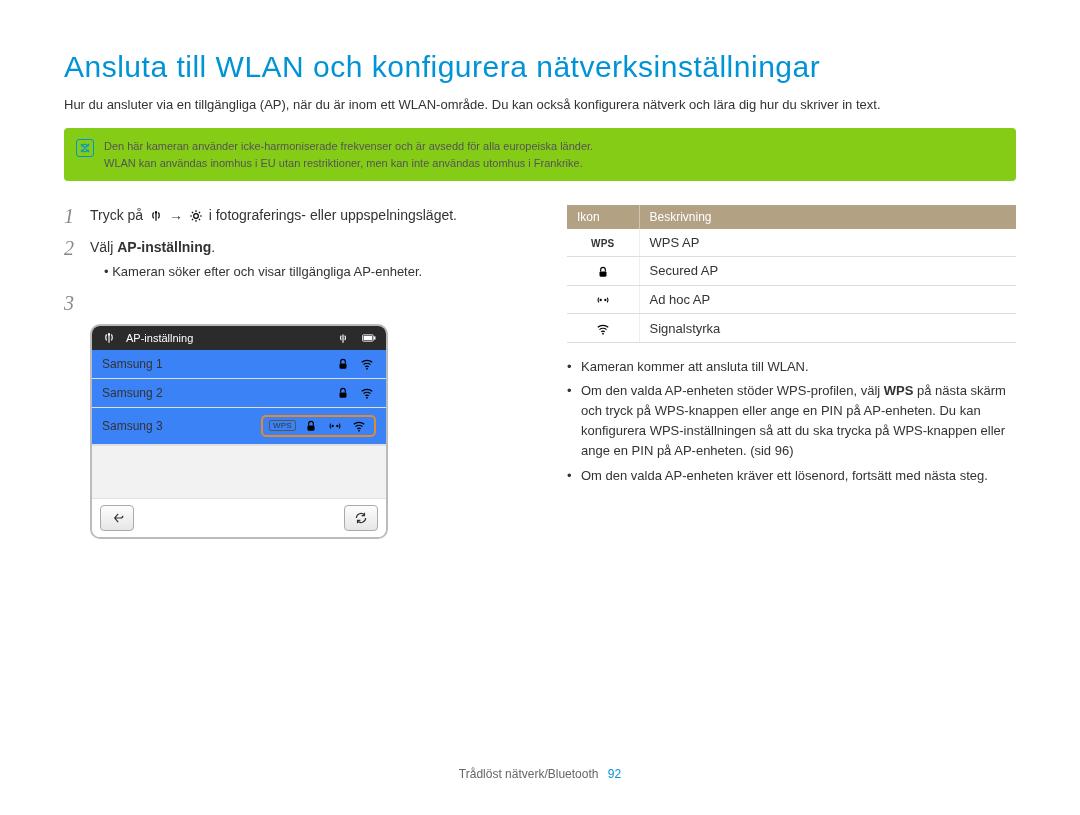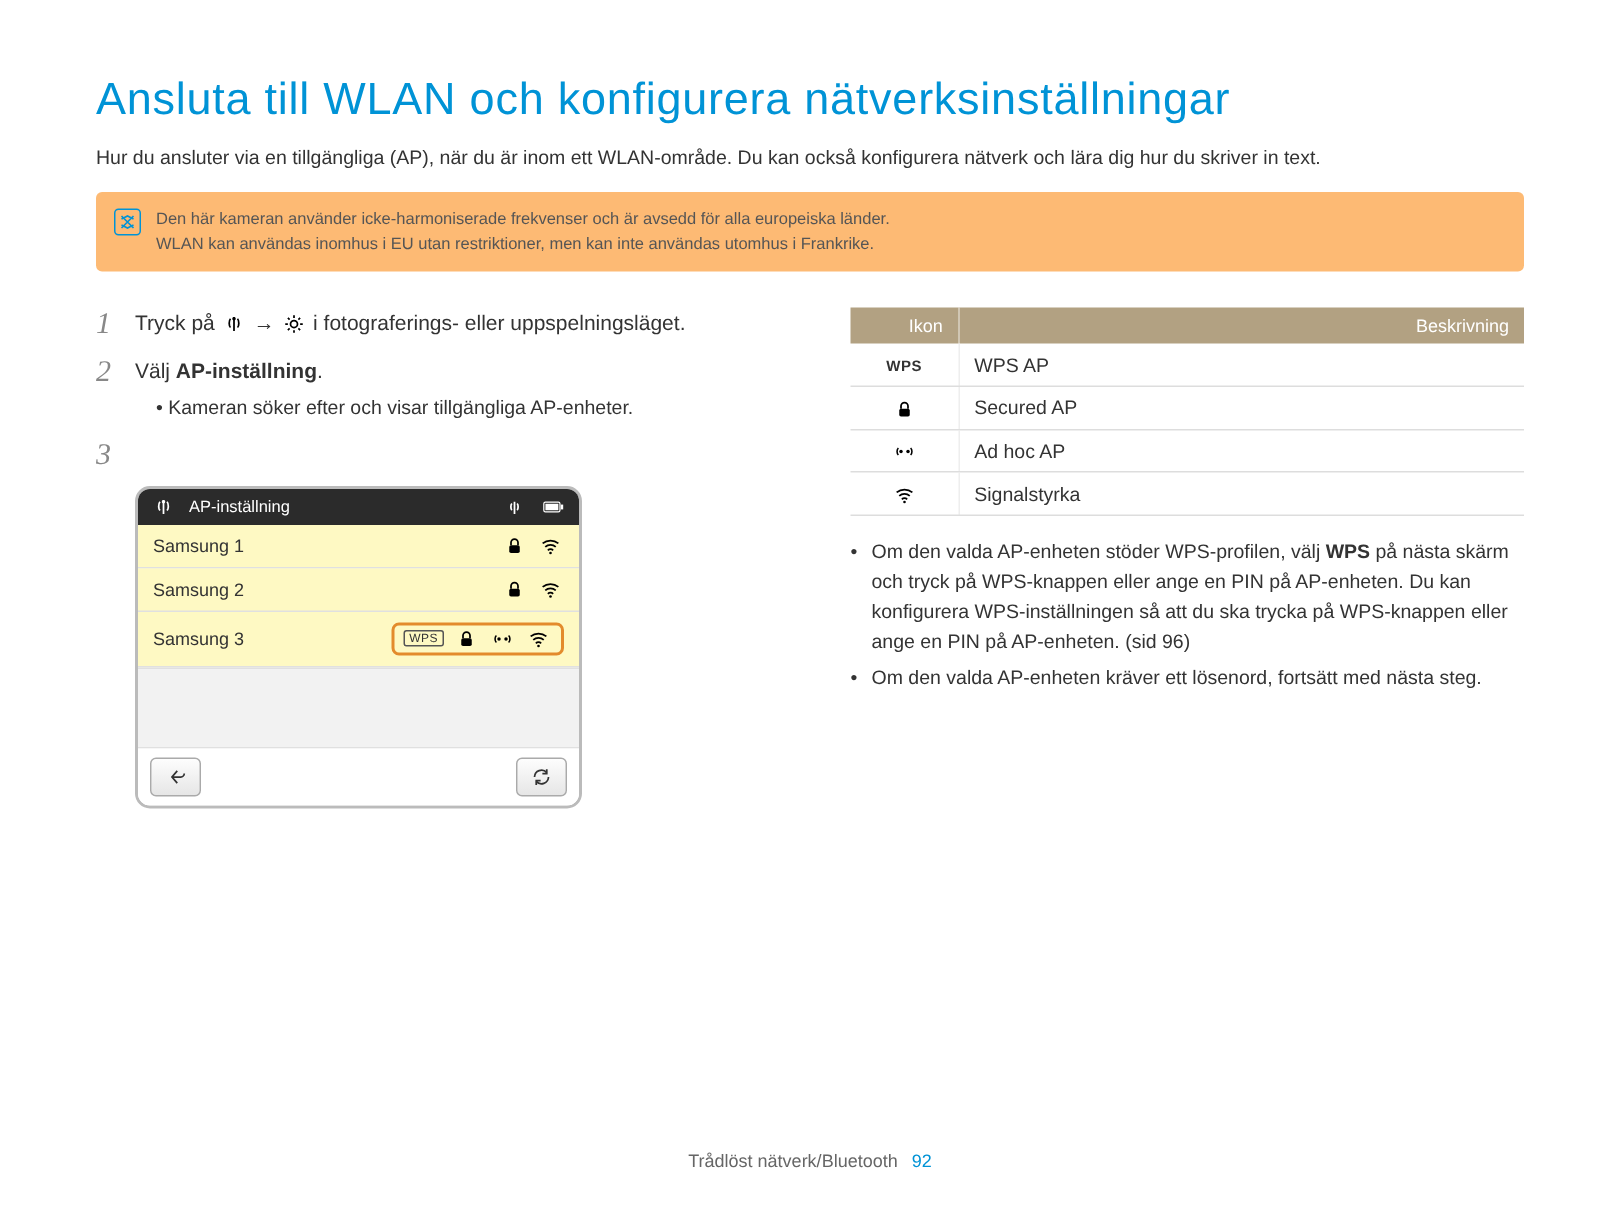--- a/index.html
+++ b/index.html
@@ -19,21 +19,21 @@
     letter-spacing: 0.5px;
     margin-bottom: 12px;
   }
   .intro-text {
     font-size: 13px;
     line-height: 1.4;
     color: #333;
     margin-bottom: 14px;
   }
   .info-box {
-    background: #fdba74;
+    background: #84cc16;
     border-radius: 4px;
     padding: 10px 12px;
     display: flex;
     gap: 10px;
     align-items: flex-start;
     margin-bottom: 24px;
   }
   .info-icon {
     width: 18px; height: 18px;
     border: 1.5px solid #0093d6;
@@ -119,21 +119,21 @@
     gap: 8px;
   }
   .ap-header .spacer { flex: 1; }
   .ap-header-title { font-size: 11px; }
   .ap-row {
     display: flex;
     align-items: center;
     padding: 7px 10px;
     border-bottom: 1px solid #e0e0e0;
     gap: 10px;
-    background: #fef9c3;
+    background: #3b82f6;
   }
   .ap-row:last-of-type { border-bottom: none; }
   .ap-name { flex: 1; font-size: 12px; }
   .ap-badges {
     display: flex;
     align-items: center;
     gap: 6px;
   }
   .ap-badges.selected {
     border: 2px solid #e38b2c;
@@ -173,21 +173,21 @@
   
   .icon-table {
     border-collapse: collapse;
     width: 100%;
     margin-bottom: 14px;
   }
   .icon-table th {
     background: #b2a182;
     color: #fff;
     font-weight: normal;
-    text-align: right;
+    text-align: left;
     font-size: 12px;
     padding: 5px 10px;
   }
   .icon-table th:first-child { width: 72px; border-right: 1px solid rgba(255,255,255,.4); }
   .icon-table td {
     border-bottom: 1px solid #ddd;
     padding: 6px 10px;
     font-size: 13px;
     vertical-align: middle;
   }
@@ -418,20 +418,21 @@
                   <path d="M3 9a14 14 0 0118 0M6 13a9 9 0 0112 0M9 17a4 4 0 016 0" fill="none" stroke="#000" stroke-width="2"></path>
                   <circle cx="12" cy="20" r="1.5" fill="#000"></circle>
                 </svg>
               </span></td>
           <td>Signalstyrka</td>
         </tr>
       </tbody>
     </table>
 
     <ul class="right-bullets">
+      <li>Kameran kommer att ansluta till WLAN.</li>
       <li>
         <span>Om den valda AP-enheten stöder WPS-profilen, välj </span><b>WPS</b><span> på nästa skärm och tryck på WPS-knappen eller ange en PIN på AP-enheten. Du kan konfigurera WPS-inställningen så att du ska trycka på WPS-knappen eller ange en PIN på AP-enheten. (sid 96)</span>
       </li>
       <li>Om den valda AP-enheten kräver ett lösenord, fortsätt med nästa steg.</li>
     </ul>
   </div>
 </div>
 
 <div class="page-footer">
   <span>Trådlöst nätverk/Bluetooth</span>

